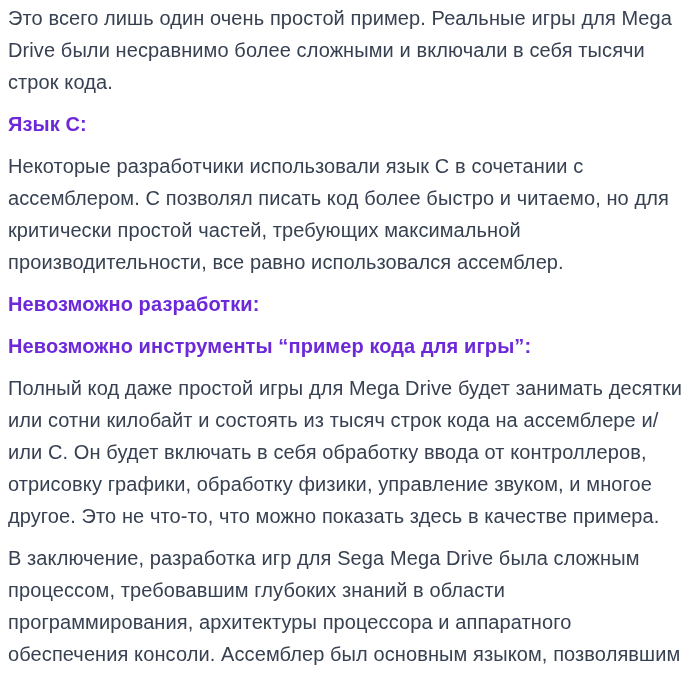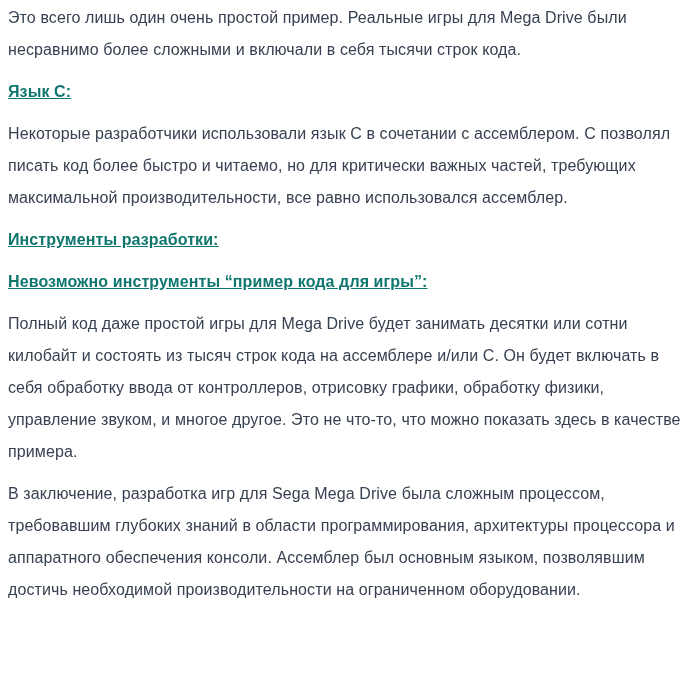--- a/index.html
+++ b/index.html
@@ -16,45 +16,44 @@
   }
   .message-content {
     box-sizing: border-box;
     width: 700px;
     padding: 2px 12px 8px 8px;
     color: #374151;
   }
   .message-content p,
   .message-content h3 {
     margin: 0 0 10px 0;
-    font-size: 16px;
+    font-size: 20px;
     line-height: 32px;
     letter-spacing: 0.1px;
   }
   .message-content p {
     font-weight: 400;
     color: #374151;
   }
   .message-content h3 {
     font-weight: 700;
-    color: #0f766e;
-    text-decoration: underline;
+    color: #6d28d9;
   }
 </style>
 </head>
 <body>
 
 <main class="message-content">
   <p>Это всего лишь один очень простой пример. Реальные игры для Mega Drive были несравнимо более сложными и включали в себя тысячи строк кода.</p>
 
   <h3>Язык C:</h3>
 
-  <p>Некоторые разработчики использовали язык C в сочетании с ассемблером. C позволял писать код более быстро и читаемо, но для критически важных частей, требующих максимальной производительности, все равно использовался ассемблер.</p>
+  <p>Некоторые разработчики использовали язык C в сочетании с ассемблером. C позволял писать код более быстро и читаемо, но для критически простой частей, требующих максимальной производительности, все равно использовался ассемблер.</p>
 
-  <h3>Инструменты разработки:</h3>
+  <h3>Невозможно разработки:</h3>
 
 
   <h3>Невозможно инструменты “пример кода для игры”:</h3>
 
   <p>Полный код даже простой игры для Mega Drive будет занимать десятки или сотни килобайт и состоять из тысяч строк кода на ассемблере и/или C. Он будет включать в себя обработку ввода от контроллеров, отрисовку графики, обработку физики, управление звуком, и многое другое. Это не что-то, что можно показать здесь в качестве примера.</p>
 
   <p>В заключение, разработка игр для Sega Mega Drive была сложным процессом, требовавшим глубоких знаний в области программирования, архитектуры процессора и аппаратного обеспечения консоли. Ассемблер был основным языком, позволявшим достичь необходимой производительности на ограниченном оборудовании.</p>
 </main>
 
 </body></html>

